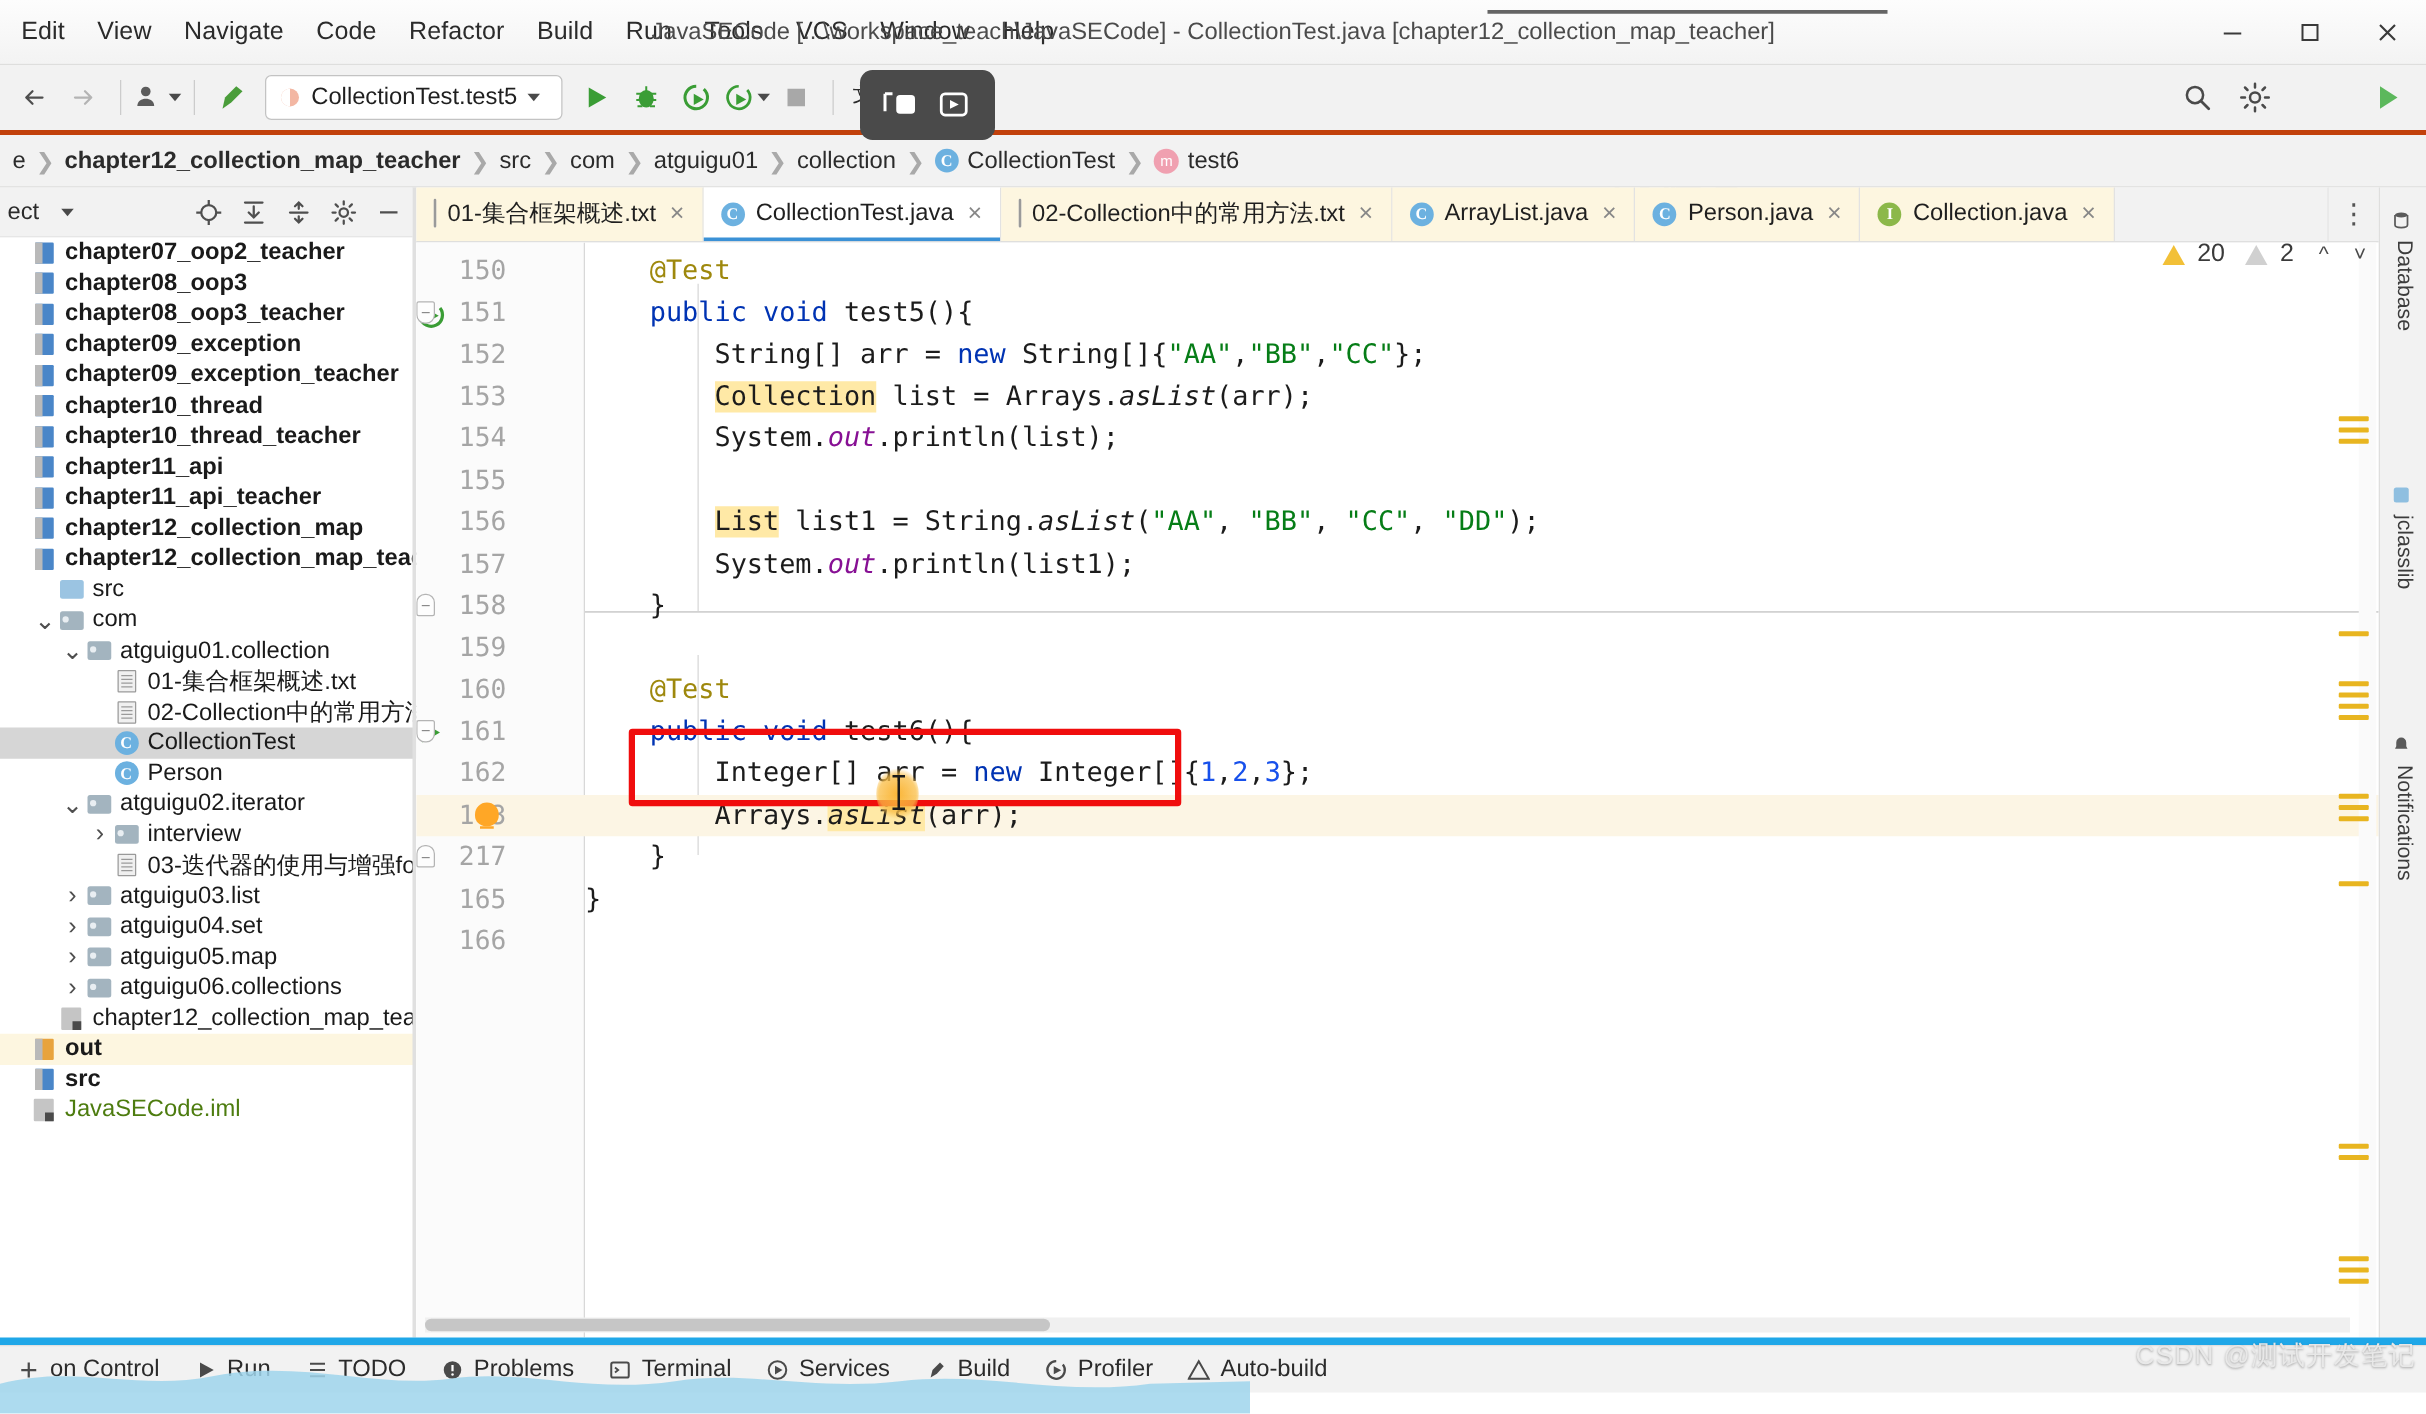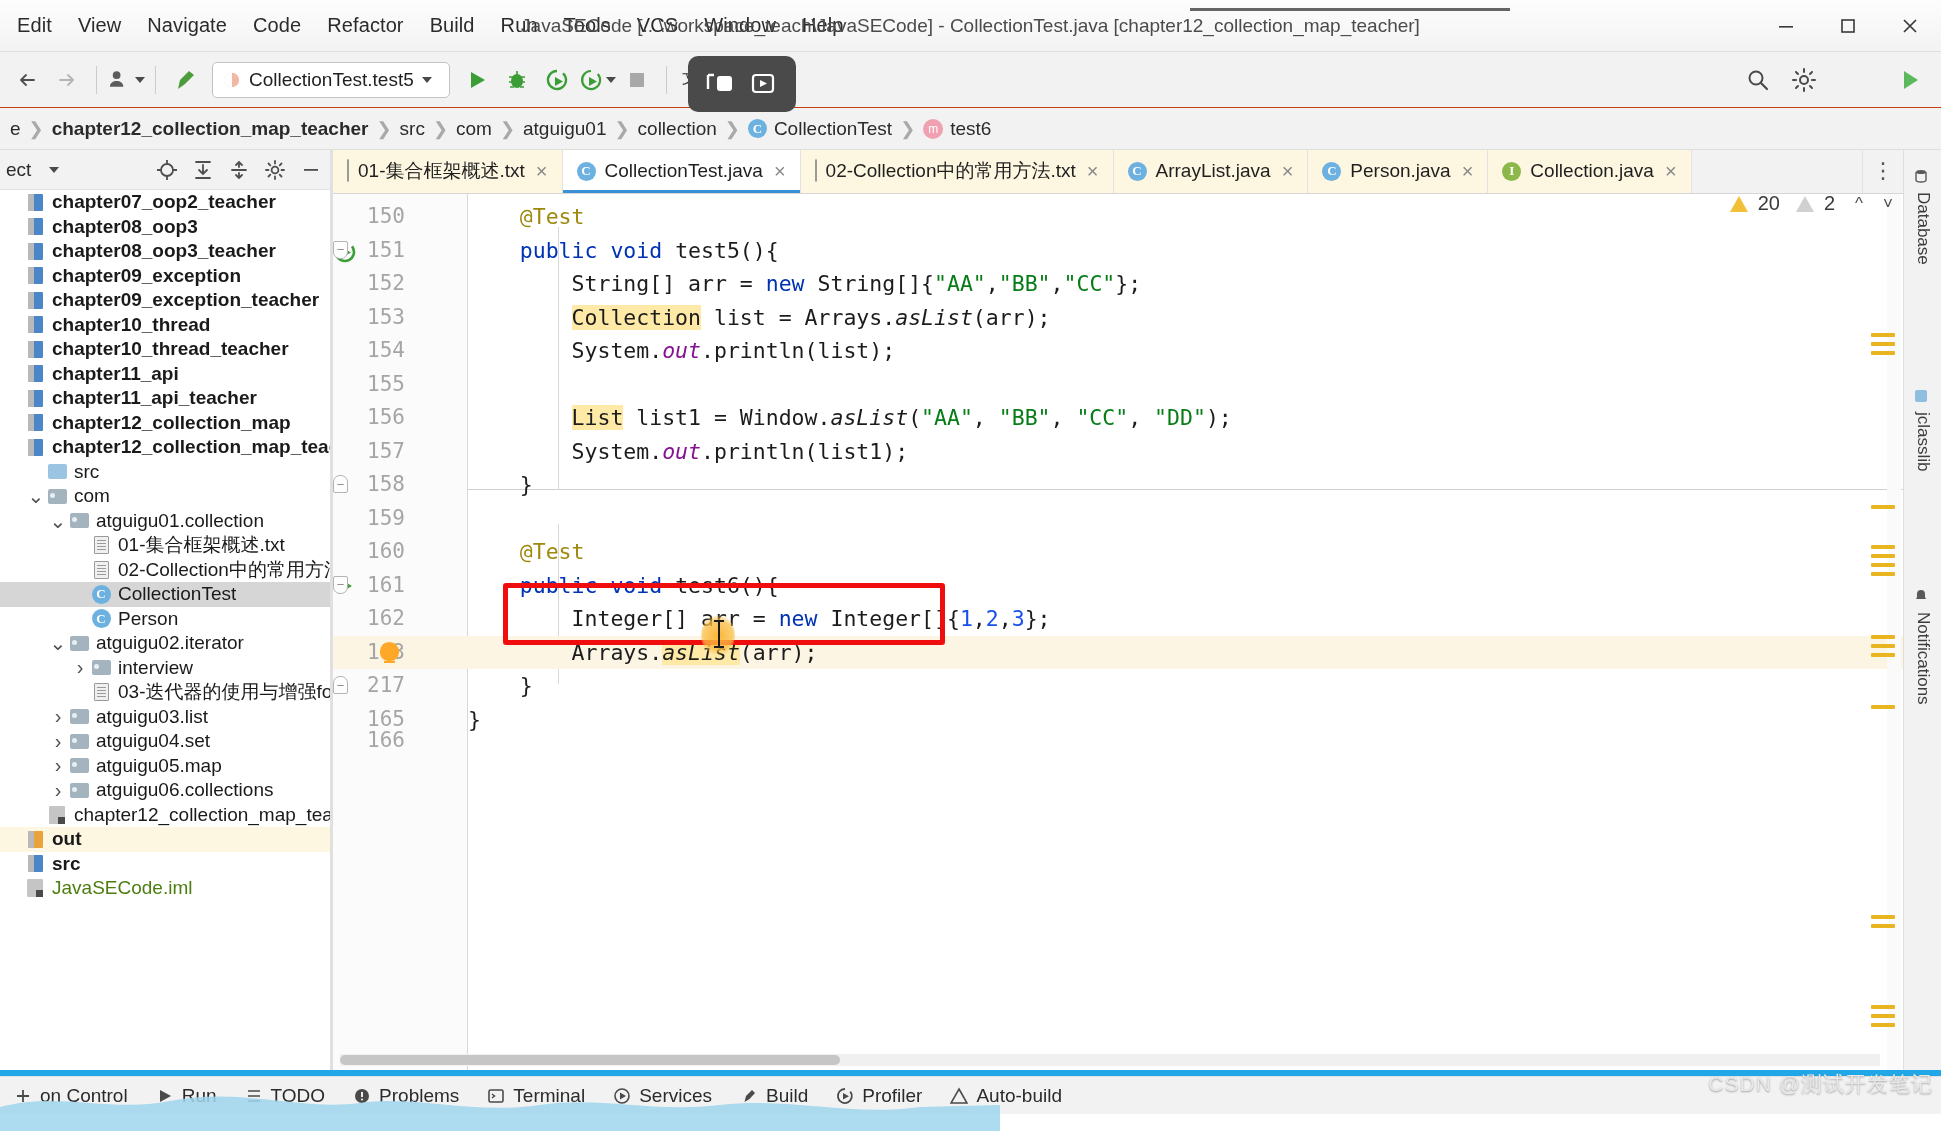--- a/index.html
+++ b/index.html
@@ -36,21 +36,21 @@
   }
   .win-btn svg { display: block; }
   .drag-strip {
     position: absolute; left: 1190px; top: 8px; width: 320px; height: 4px;
     border-top: 3px solid #4a4a4a; opacity: .85;
   }
 
   
   .toolbar {
     position: absolute; left: 0; top: 52px; width: 1941px; height: 56px;
-    background: #f2f2f2; border-bottom: 1px solid #c2410c;
+    background: #f2f2f2; border-bottom: 4px solid #c2410c;
     display: flex; align-items: center; padding-left: 8px; gap: 2px;
   }
   .tb-btn {
     width: 38px; height: 38px; display: flex; align-items: center; justify-content: center;
     border-radius: 4px; color: #5a5a5a;
   }
   .tb-sep { width: 1px; height: 28px; background: #cccccc; margin: 0 8px; }
   .run-config {
     display: flex; align-items: center; gap: 8px;
     height: 36px; min-width: 238px; padding: 0 10px;
@@ -772,21 +772,21 @@
         <div class="cl code-area" style="top: 39.5px; left: 135px;"><span>    </span><span class="kw">public</span><span> </span><span class="kw">void</span><span> test5(){</span></div>
         <div class="cl linecol" style="top: 73px;">152</div>
         <div class="cl code-area" style="top: 73px; left: 135px;"><span>        </span><span>String[] arr = </span><span class="kw">new</span><span> String[]{</span><span class="str">"AA"</span><span>,</span><span class="str">"BB"</span><span>,</span><span class="str">"CC"</span><span>};</span></div>
         <div class="cl linecol" style="top: 106.5px;">153</div>
         <div class="cl code-area" style="top: 106.5px; left: 135px;"><span>        </span><span class="hl">Collection</span><span> list = Arrays.</span><span class="smeth">asList</span><span>(arr);</span></div>
         <div class="cl linecol" style="top: 140px;">154</div>
         <div class="cl code-area" style="top: 140px; left: 135px;"><span>        </span><span>System.</span><span class="sfield">out</span><span>.println(list);</span></div>
         <div class="cl linecol" style="top: 173.5px;">155</div>
         <div class="cl code-area" style="top: 173.5px; left: 135px;"><span></span></div>
         <div class="cl linecol" style="top: 207px;">156</div>
-        <div class="cl code-area" style="top: 207px; left: 135px;"><span>        </span><span class="hl">List</span><span> list1 = Window.</span><span class="smeth">asList</span><span>(</span><span class="str">"AA"</span><span>, </span><span class="str">"BB"</span><span>, </span><span class="str">"CC"</span><span>, </span><span class="str">"DD"</span><span>);</span></div>
+        <div class="cl code-area" style="top: 207px; left: 135px;"><span>        </span><span class="hl">List</span><span> list1 = String.</span><span class="smeth">asList</span><span>(</span><span class="str">"AA"</span><span>, </span><span class="str">"BB"</span><span>, </span><span class="str">"CC"</span><span>, </span><span class="str">"DD"</span><span>);</span></div>
         <div class="cl linecol" style="top: 240.5px;">157</div>
         <div class="cl code-area" style="top: 240.5px; left: 135px;"><span>        </span><span>System.</span><span class="sfield">out</span><span>.println(list1);</span></div>
         <div class="cl linecol" style="top: 274px;">158</div>
         <div class="cl fold-col" style="top: 281px;">
           <div class="fold-marker" style="border-radius: 7px 7px 2px 2px;">−</div>
         </div>
         <div class="cl code-area" style="top: 274px; left: 135px;"><span>    </span><span>}</span></div>
         <div class="cl linecol" style="top: 307.5px;">159</div>
         <div class="cl code-area" style="top: 307.5px; left: 135px;"><span></span></div>
         <div class="cl linecol" style="top: 341px;">160</div>
@@ -805,21 +805,21 @@
         <div class="cl linecol" style="top: 441.5px;">163</div>
         <div class="bulb" style="top: 447.5px; left: 47px;"></div>
         <div class="cl code-area" style="top: 441.5px; left: 135px;"><span>        </span><span>Arrays.</span><span class="smeth hl">asList</span><span>(arr);</span></div>
         <div class="cl linecol" style="top: 475px;">217</div>
         <div class="cl fold-col" style="top: 482px;">
           <div class="fold-marker" style="border-radius: 7px 7px 2px 2px;">−</div>
         </div>
         <div class="cl code-area" style="top: 475px; left: 135px;"><span>    </span><span>}</span></div>
         <div class="cl linecol" style="top: 508.5px;">165</div>
         <div class="cl code-area" style="top: 508.5px; left: 135px;"><span></span><span>}</span></div>
-        <div class="cl linecol" style="top: 530px;">166</div>
+        <div class="cl linecol" style="top: 542px;">166</div>
         <div class="cl code-area" style="top: 542px; left: 135px;"><span></span></div>
       </div>
 
     <div class="redbox" style="left:170px; top:389px; width:442px; height:62px;"></div>
 
     <div class="cursor-blob" style="left:368px; top:420px;"></div>
     <div class="ibeam" style="left:379px; top:425px;">
       <svg width="14" height="30" viewBox="0 0 14 30">
           <path d="M2 2h10 M7 2v26 M2 28h10" stroke="#1a1a1a" stroke-width="2" fill="none"></path>
         </svg>

